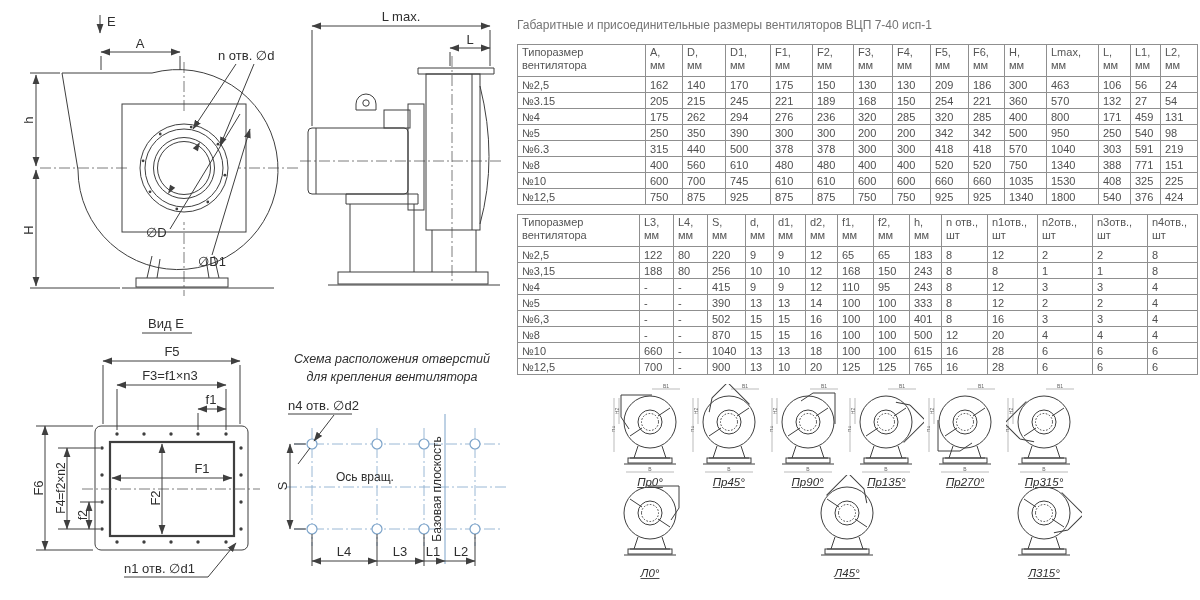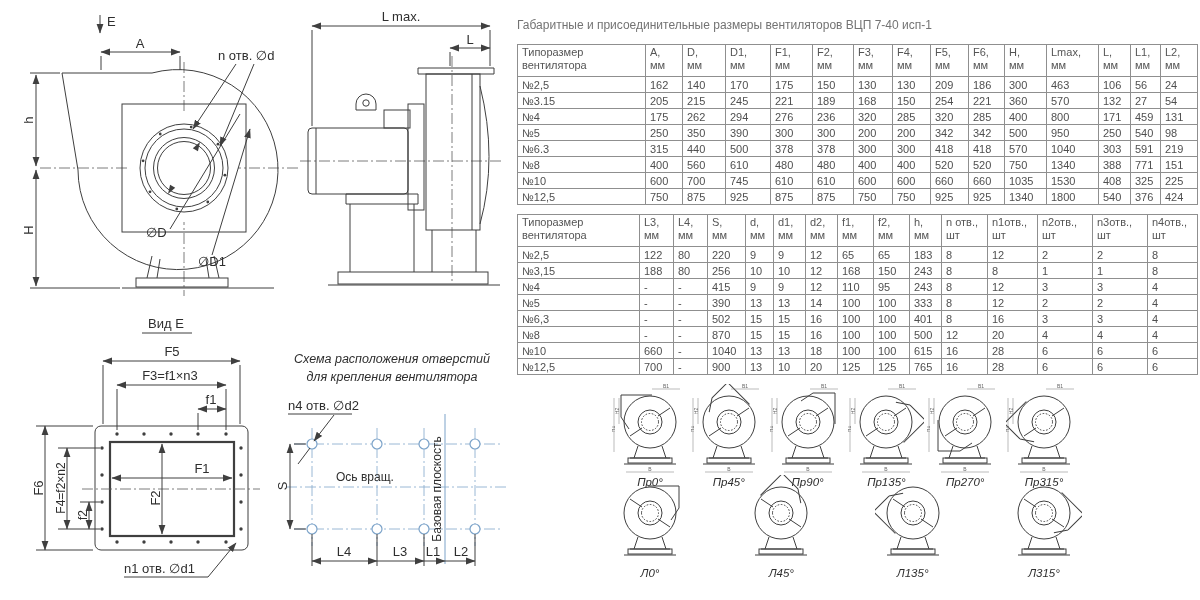--- a/index.html
+++ b/index.html
@@ -20,21 +20,21 @@
   
   #tbl-title{position:absolute;left:517px;top:18px;width:682px;font-size:12px;color:#737373;}
   .tbl-wrap{position:absolute;left:517px;width:682px;}
   #t1{top:44px;} #t2{top:214px;}
   table.dim{border-collapse:collapse;table-layout:fixed;width:680px;font-size:11px;color:#4f4f4f;}
   table.dim th,table.dim td{border:1px solid #8f8f8f;font-weight:normal;text-align:left;
       padding:0 1px 0 4px;overflow:hidden;white-space:nowrap;}
   table.dim td{height:15px;line-height:14px;}
   table.dim th{height:30px;vertical-align:top;line-height:13px;padding-top:1px;color:#555;}
   
-  .fan-row{position:absolute;left:612px;width:470px;display:flex;justify-content:space-between;}
+  .fan-row{position:absolute;left:612px;width:470px;display:flex;justify-content:space-between;text-decoration:underline;}
   #fan-row-right{top:384px;} #fan-row-left{top:475px;gap:36px;}
   .fan-icon{width:76px;display:flex;flex-direction:column;align-items:center;}
   .fan-icon-label{font:italic 11.5px "Liberation Sans",sans-serif;color:#2e2e2e;margin-top:0px;}
   .fi-ln{stroke:#3f3f3f;fill:none;stroke-width:1;}
   .fi-dim{stroke:#777;fill:none;stroke-width:0.5;}
   .fi-txt{font:5px "Liberation Sans",sans-serif;fill:#666;}
 </style>
 </head>
 <body>
 
@@ -880,46 +880,29 @@
       <path class="fi-ln" d="M26,62 L22,74 M50,62 L54,74 M18,74 H58"></path>
       <rect class="fi-ln" x="16" y="74" width="44" height="5"></rect>
       <line class="fi-ln" x1="12" y1="80" x2="64" y2="80"></line>
     </g>
         </svg>
         <div class="fan-icon-label">Л45°</div>
       </div>
       <div class="fan-icon">
         <svg width="76" height="92" viewBox="0 0 76 92">
           <g transform="translate(76 0) scale(-1 1)">
-      <g transform="rotate(135 38 38)">
+      <g transform="rotate(315 38 38)">
         <path class="fi-ln" d="M9,11 L9,33 M9,11 L40,11 M9,33 L17,45"></path>
       </g>
       <circle class="fi-ln" cx="38" cy="38" r="26"></circle>
       <circle class="fi-ln" cx="38" cy="38" r="12"></circle>
       <circle class="fi-ln" cx="38" cy="38" r="8.5" stroke-dasharray="1.6 1.6"></circle>
       <path class="fi-ln" d="M18,52 L30,44 M46,32 L58,24"></path>
       <path class="fi-ln" d="M26,62 L22,74 M50,62 L54,74 M18,74 H58"></path>
       <rect class="fi-ln" x="16" y="74" width="44" height="5"></rect>
       <line class="fi-ln" x1="12" y1="80" x2="64" y2="80"></line>
     </g>
         </svg>
-        <div class="fan-icon-label">Л135°</div>
-      </div>
-      <div class="fan-icon">
-        <svg width="76" height="92" viewBox="0 0 76 92">
-          <g transform="translate(76 0) scale(-1 1)">
-      <g transform="rotate(315 38 38)">
-        <path class="fi-ln" d="M9,11 L9,33 M9,11 L40,11 M9,33 L17,45"></path>
-      </g>
-      <circle class="fi-ln" cx="38" cy="38" r="26"></circle>
-      <circle class="fi-ln" cx="38" cy="38" r="12"></circle>
-      <circle class="fi-ln" cx="38" cy="38" r="8.5" stroke-dasharray="1.6 1.6"></circle>
-      <path class="fi-ln" d="M18,52 L30,44 M46,32 L58,24"></path>
-      <path class="fi-ln" d="M26,62 L22,74 M50,62 L54,74 M18,74 H58"></path>
-      <rect class="fi-ln" x="16" y="74" width="44" height="5"></rect>
-      <line class="fi-ln" x1="12" y1="80" x2="64" y2="80"></line>
-    </g>
-        </svg>
         <div class="fan-icon-label">Л315°</div>
       </div>
     </div>
 
 </div>
 
 </body></html>

